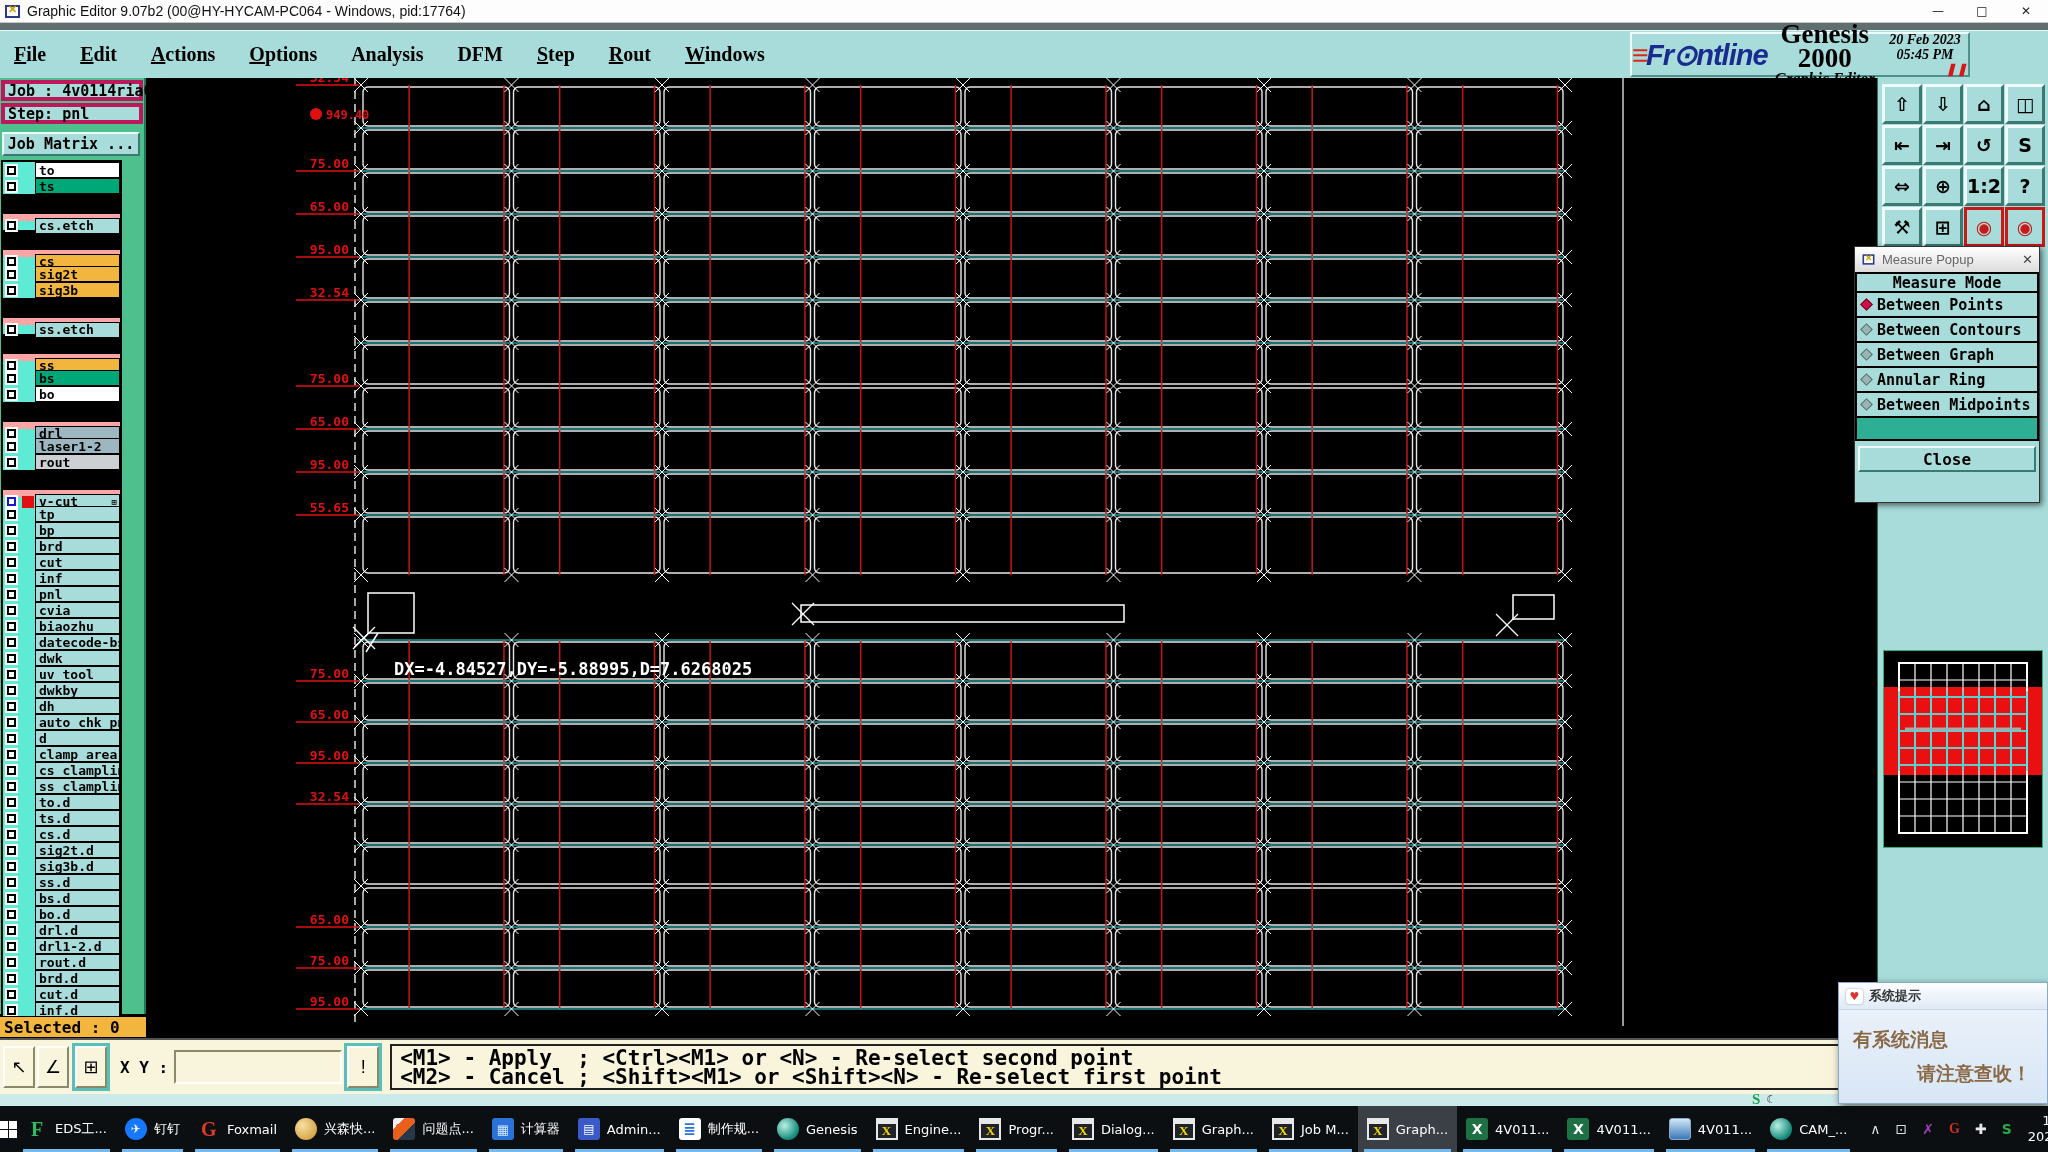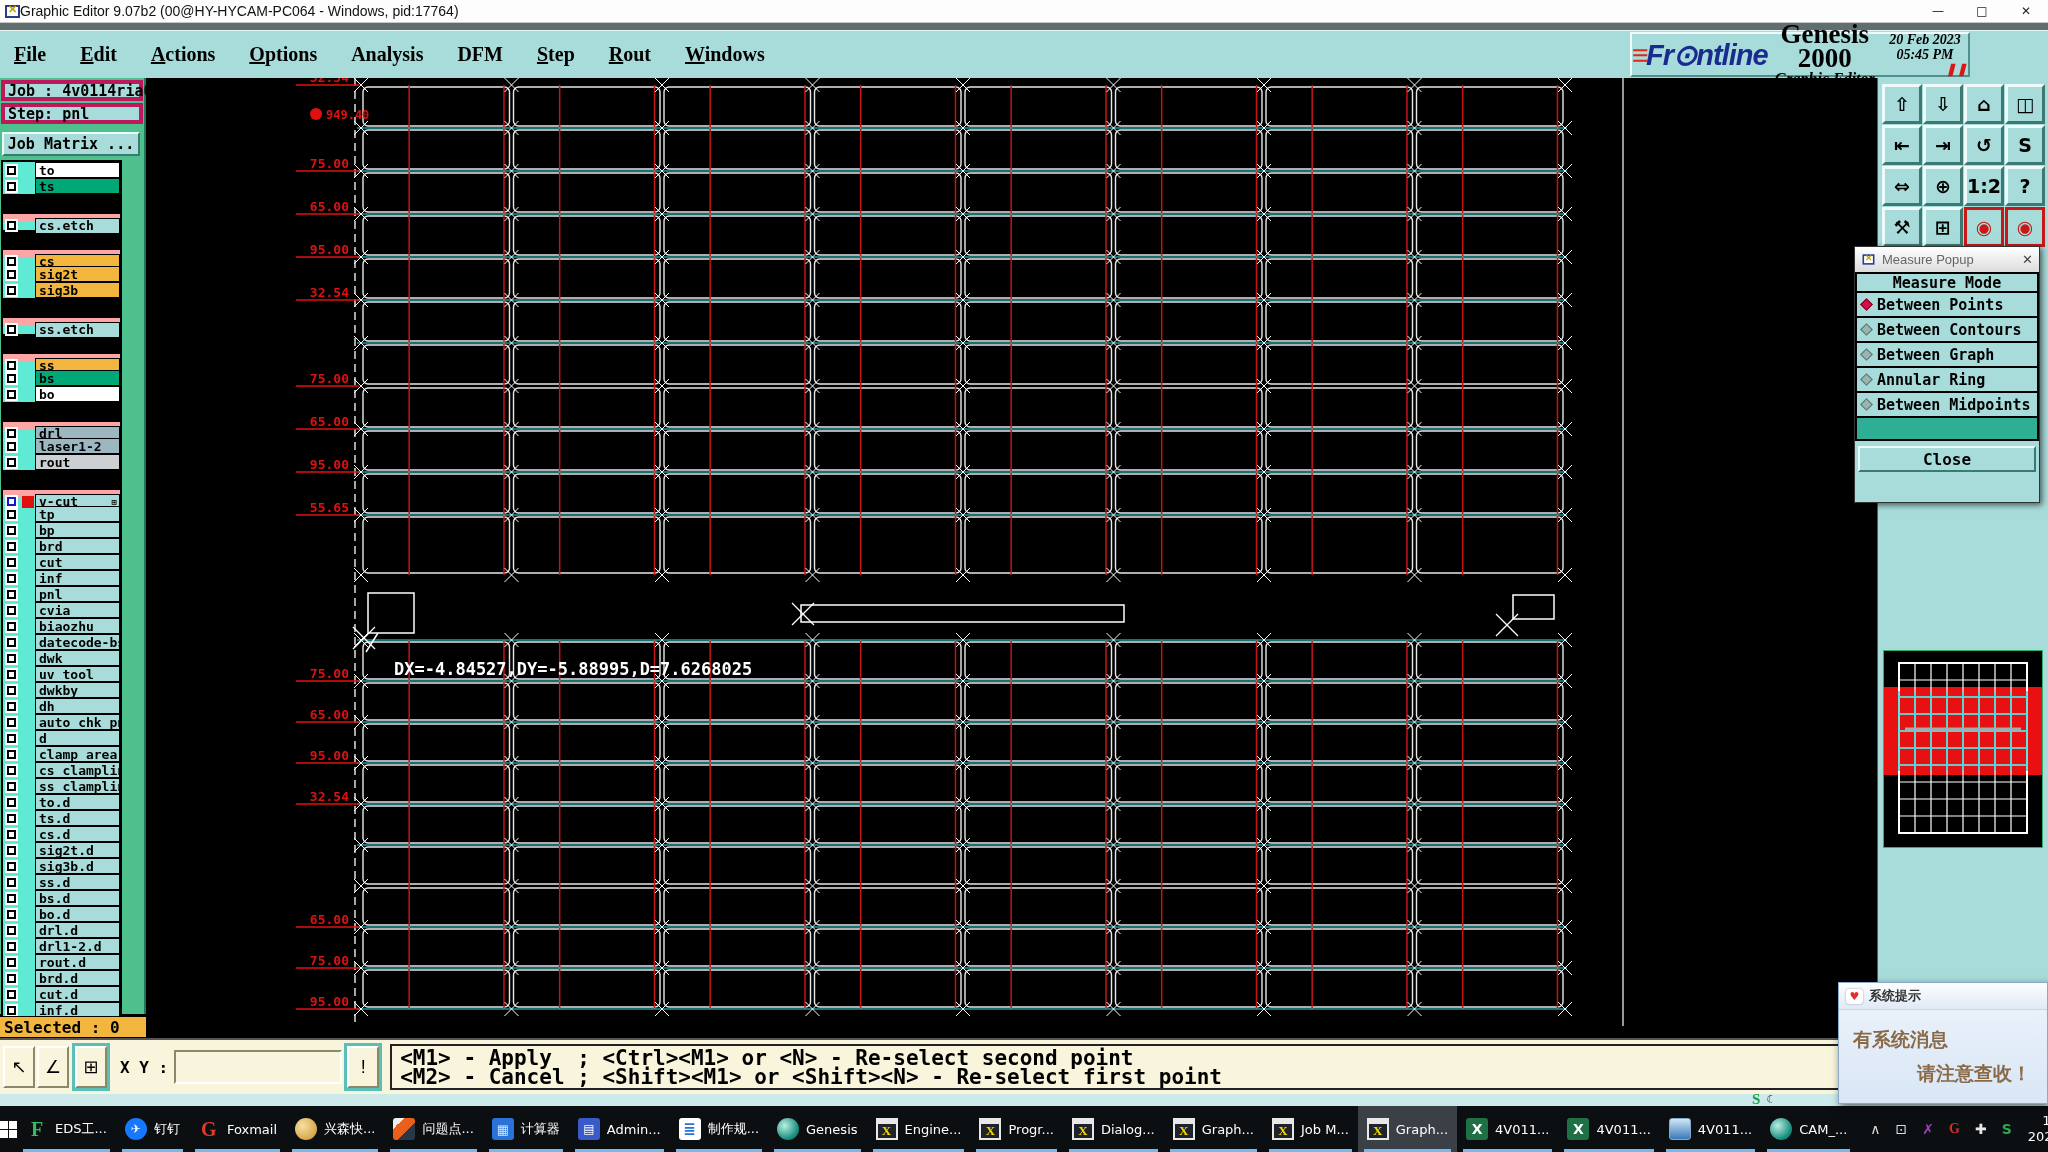--- a/index.html
+++ b/index.html
@@ -3,21 +3,21 @@
 <meta charset="utf-8">
 <style>
   * { margin:0; padding:0; box-sizing:border-box; }
   html,body { width:2048px; height:1152px; }
   body { position:relative; overflow:hidden; background:#000;
          font-family:"DejaVu Sans Mono", monospace; }
   .abs { position:absolute; }
 
   
   #titlebar { left:0; top:0; width:2048px; height:22px; background:#fdfdfd;
-    display:flex; align-items:center; padding-left:5px;
+    display:flex; align-items:center; gap:7px; padding-left:5px;
     font-family:"Liberation Sans", sans-serif; font-size:14px; color:#111; }
   .appicon { width:15px; height:13px; background:#fff; border:2px solid #2b3a8c;
     position:relative; }
   .appicon:before { content:"✕"; position:absolute; left:1px; top:-4px; color:#c8a400;
     font-size:11px; font-weight:bold; }
   #win-buttons { margin-left:auto; display:flex; height:22px; }
   .wbtn { width:44px; height:22px; display:flex; align-items:center; justify-content:center;
     font-size:12px; color:#222; font-family:"DejaVu Sans", sans-serif; }
   #winband { left:0; top:22px; width:2048px; height:9px; background:#5f6e6e;
     border-top:1px solid #c8c8c8; border-bottom:1px solid #e8f4f4; }

